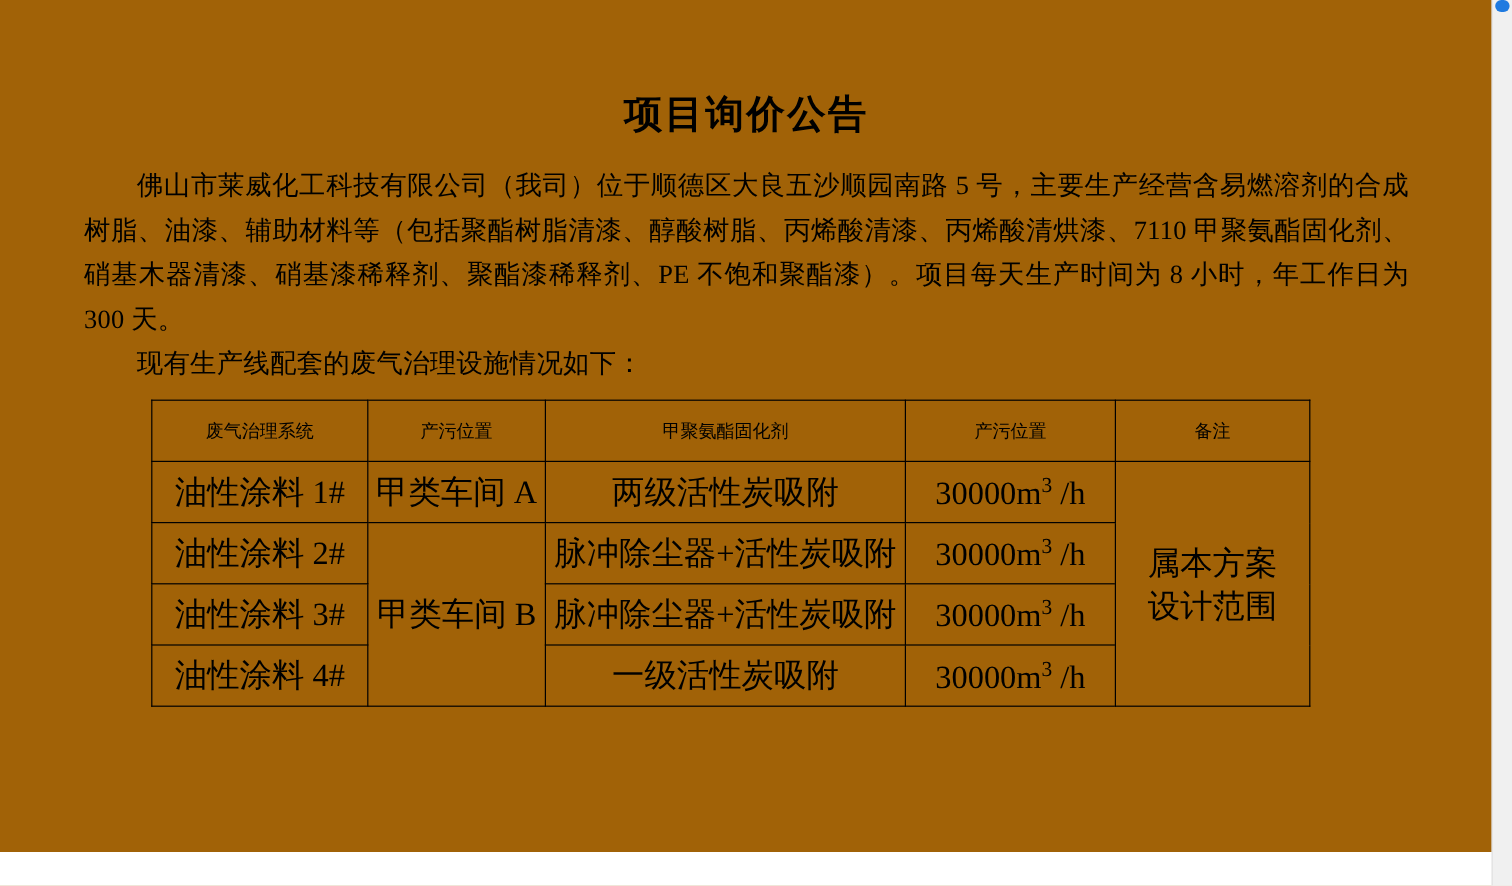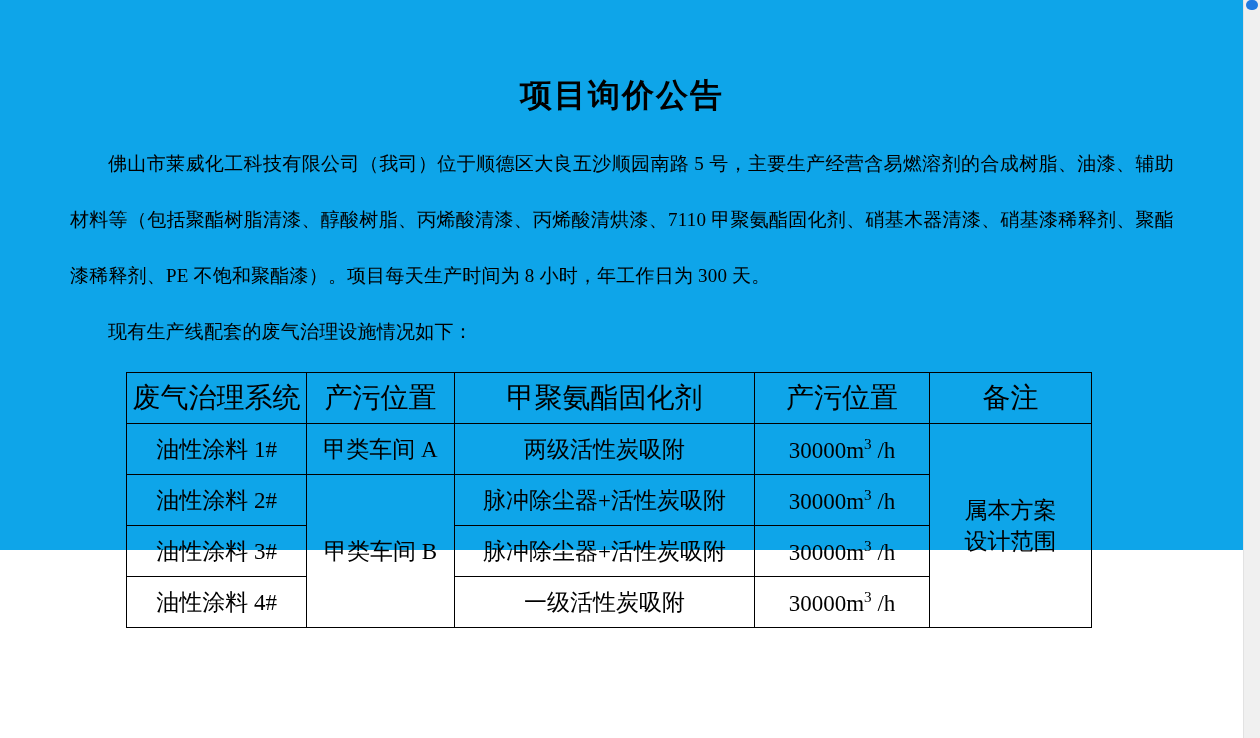--- a/index.html
+++ b/index.html
@@ -10,22 +10,22 @@
   body {
     width: 1260px;
     height: 738px;
     overflow: hidden;
     font-family: "Liberation Serif", serif;
     color: #000000;
   }
   .page {
     position: relative;
     width: 1260px;
-    height: 550px;
-    background: #0ea5e9;
+    height: 710px;
+    background: #a16207;
     box-sizing: border-box;
   }
   .scrollbar-track {
     position: absolute;
     top: 0;
     right: 0;
     width: 16px;
     height: 738px;
     background: #f0f0f0;
     border-left: 1px solid #e2e2e2;
@@ -51,50 +51,50 @@
   .doc-title {
     text-align: center;
     font-family: "DejaVu Serif", serif;
     font-weight: bold;
     font-size: 32px;
     letter-spacing: 2px;
     margin: 76px 0 0 0;
     line-height: 1.2;
   }
   p.para {
-    font-size: 19px;
-    line-height: 56px;
+    font-size: 22px;
+    line-height: 37px;
     margin: 0;
     text-align: justify;
     text-justify: inter-ideograph;
     text-indent: 2em;
     letter-spacing: 0.2px;
   }
   p.para.first { margin-top: 22px; }
   p.para.second { margin-top: 0px; }
   p.para.third { margin-top: 0px; font-family: Liberation Serif, serif; }
 
   table.aq-table {
     border-collapse: collapse;
     width: 965px;
     margin: 12px 0 0 56px;
     table-layout: fixed;
   }
   table.aq-table td,
   table.aq-table th {
     border: 1px solid #000000;
-    font-size: 23px;
+    font-size: 27px;
     text-align: center;
     vertical-align: middle;
     height: 50px;
     padding: 0 4px;
     font-weight: normal;
   }
   table.aq-table th {
-    font-size: 28px;
+    font-size: 15px;
   }
   .col1 { width: 180px; }
   .col2 { width: 148px; }
   .col3 { width: 300px; }
   .col4 { width: 175px; }
   .col5 { width: 162px; }
   .nowrap { white-space: nowrap; font-family: Liberation Serif, serif; }
   sup { font-size: 0.66em; vertical-align: super; }
 </style>
 </head>

